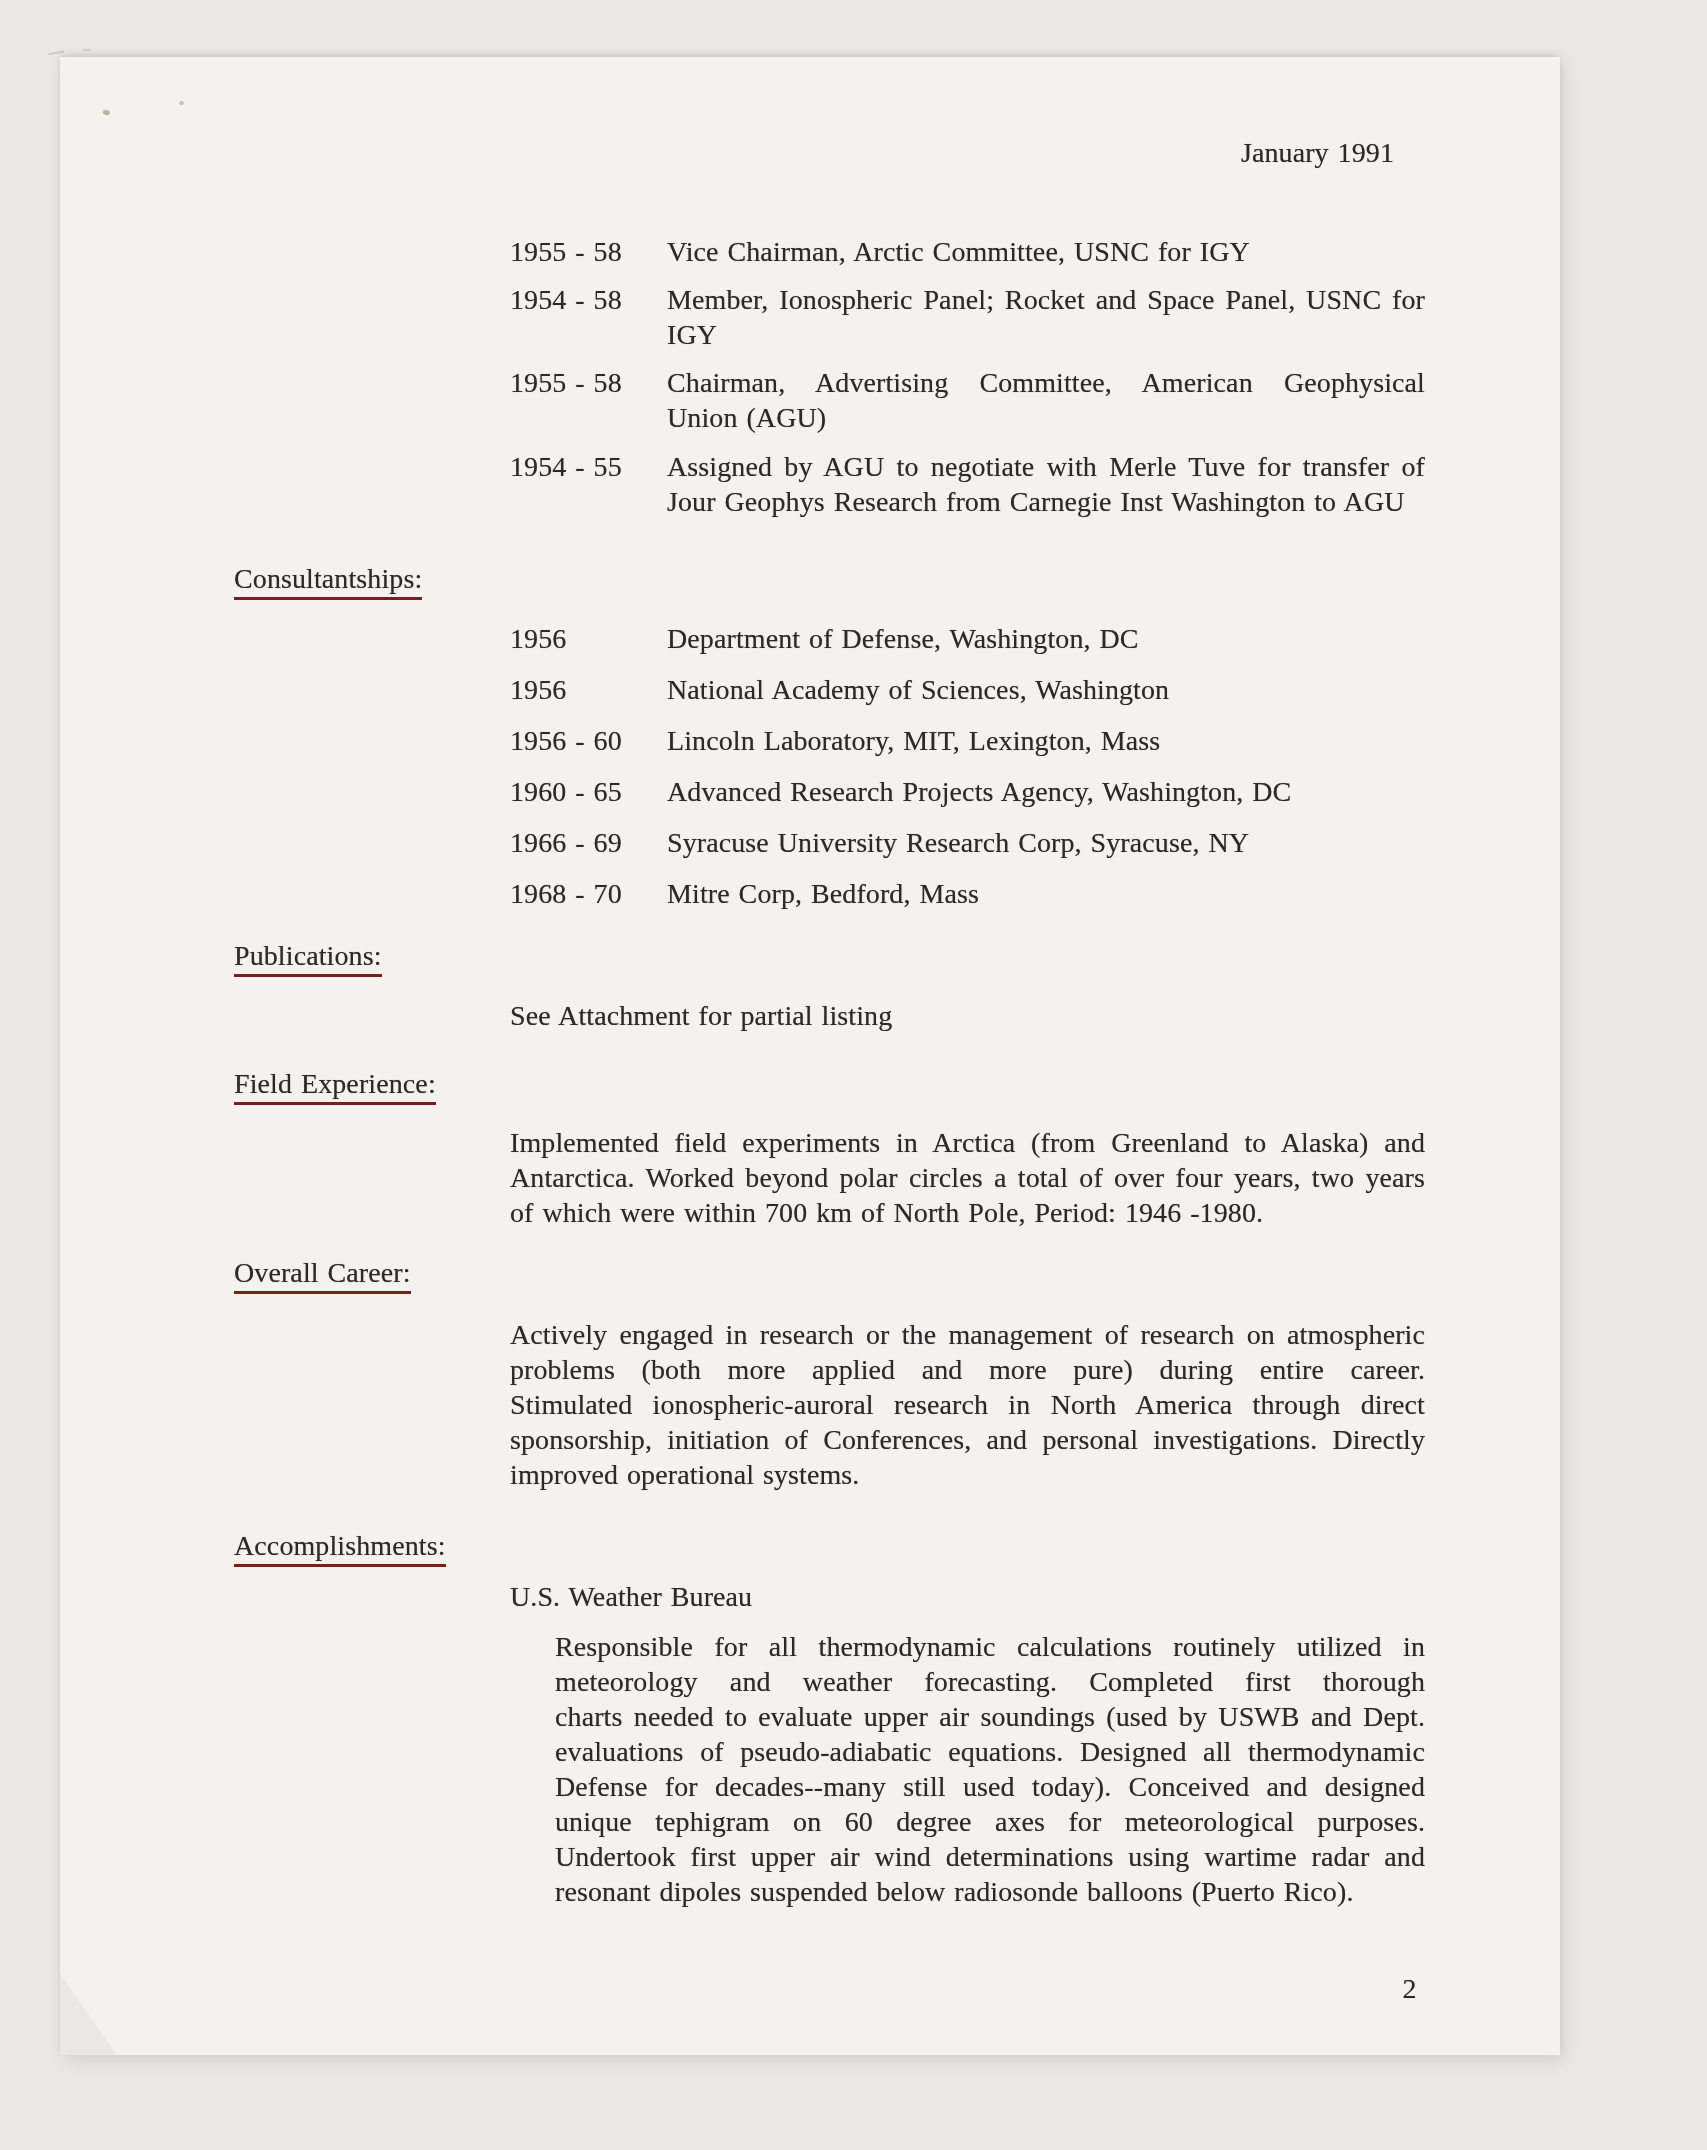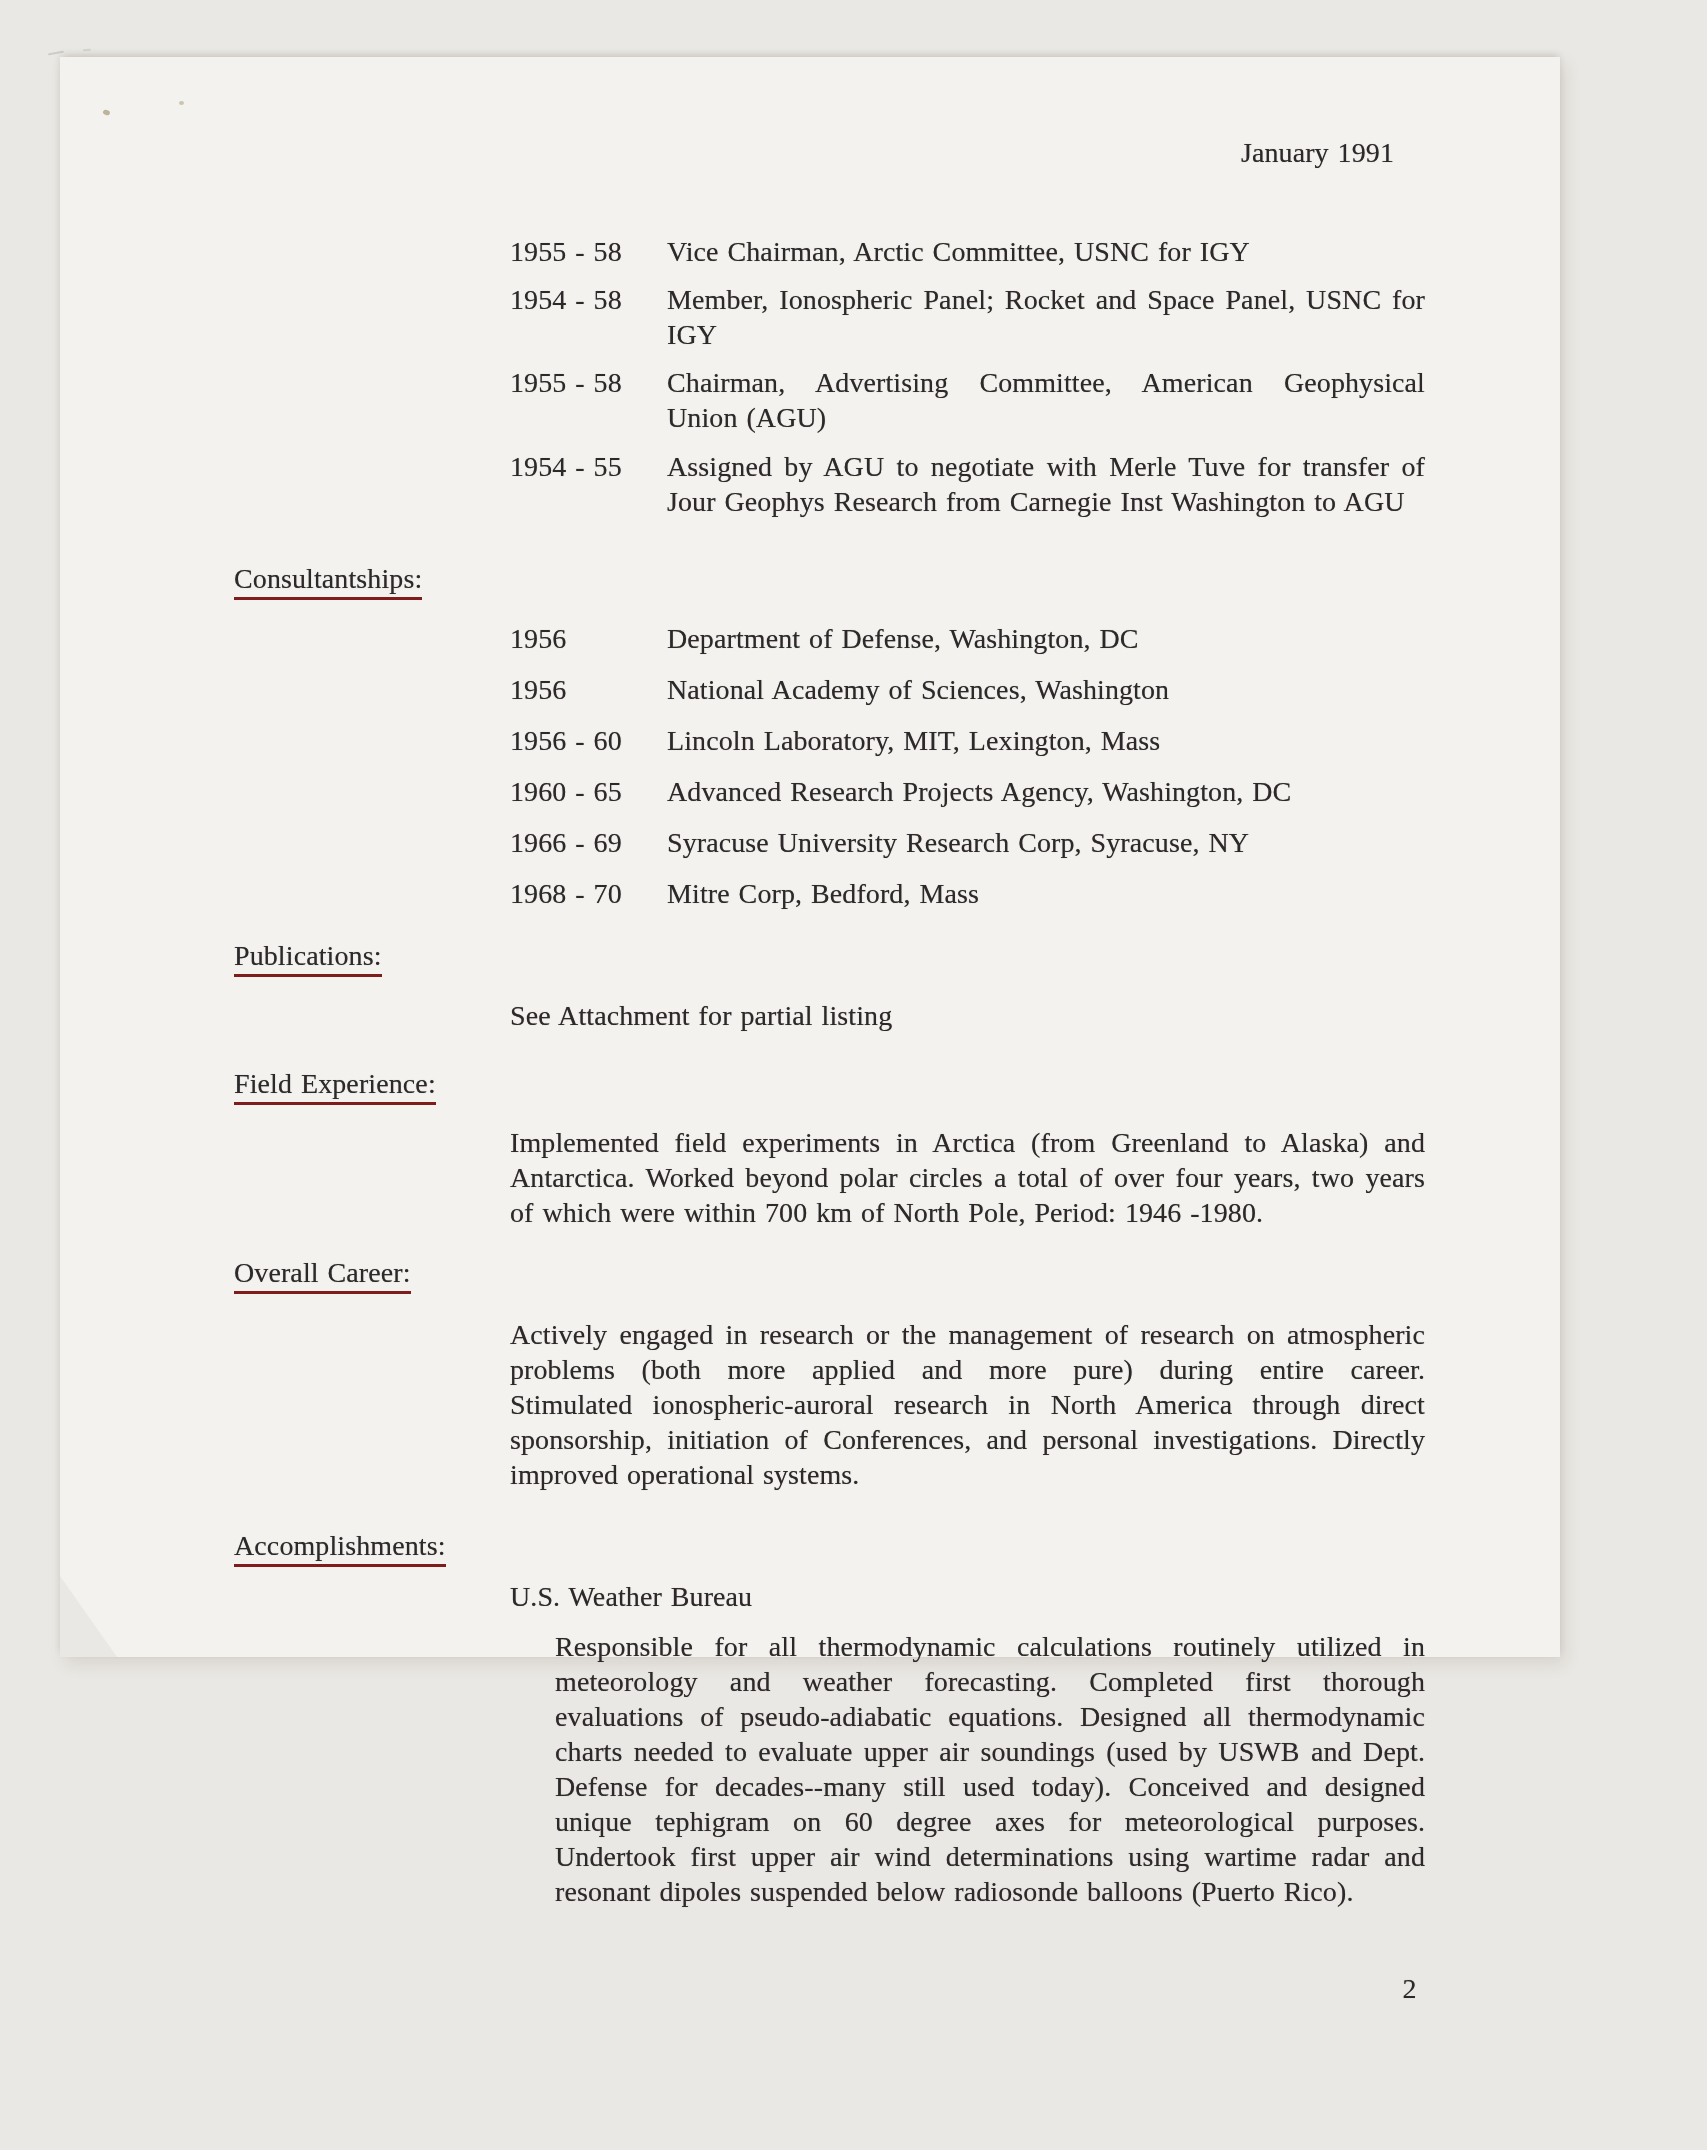--- a/index.html
+++ b/index.html
@@ -7,21 +7,21 @@
   .stage {
     position:relative;
     width:1708px; height:2151px;
     background:#eae8e4;
     overflow:hidden;
     font-family:"Liberation Serif","DejaVu Serif",serif;
     color:#2d282a;
   }
   .paper {
     position:absolute; left:60px; top:57px;
-    width:1500px; height:1600px;
+    width:1500px; height:1998px;
     background:#f3f2ee;
     box-shadow: 0 -3.6px 7.2px -2.4px rgba(110,100,90,0.30),
                 4.8px 7.2px 15.6px rgba(110,100,90,0.16);
   }
   .content {
     position:absolute; inset:0;
     padding:78px 135px 0 174px;
     font-size:28px; line-height:35px;
     word-spacing:1.8px; letter-spacing:0.1px;
     text-shadow:0 0 0.7px rgba(45,40,42,0.5);
@@ -180,22 +180,22 @@
           <div class="jline last">improved operational systems.</div>
         </div>
 
       <div class="heading-block h-accomp">
         <span class="heading">Accomplishments:</span>
       </div>
       <div class="indent1 org-line">U.S. Weather Bureau</div>
       <div class="indent2 sub-para">
           <div class="jline">Responsible for all thermodynamic calculations routinely utilized in</div>
           <div class="jline">meteorology and weather forecasting. Completed first thorough</div>
+          <div class="jline">charts needed to evaluate upper air soundings (used by USWB and Dept.</div>
           <div class="jline">evaluations of pseudo-adiabatic equations. Designed all thermodynamic</div>
-          <div class="jline">charts needed to evaluate upper air soundings (used by USWB and Dept.</div>
           <div class="jline">Defense for decades--many still used today). Conceived and designed</div>
           <div class="jline">unique tephigram on 60 degree axes for meteorological purposes.</div>
           <div class="jline">Undertook first upper air wind determinations using wartime radar and</div>
           <div class="jline last">resonant dipoles suspended below radiosonde balloons (Puerto Rico).</div>
         </div>
 
       <div class="page-number">2</div>
 
     </div>
 

